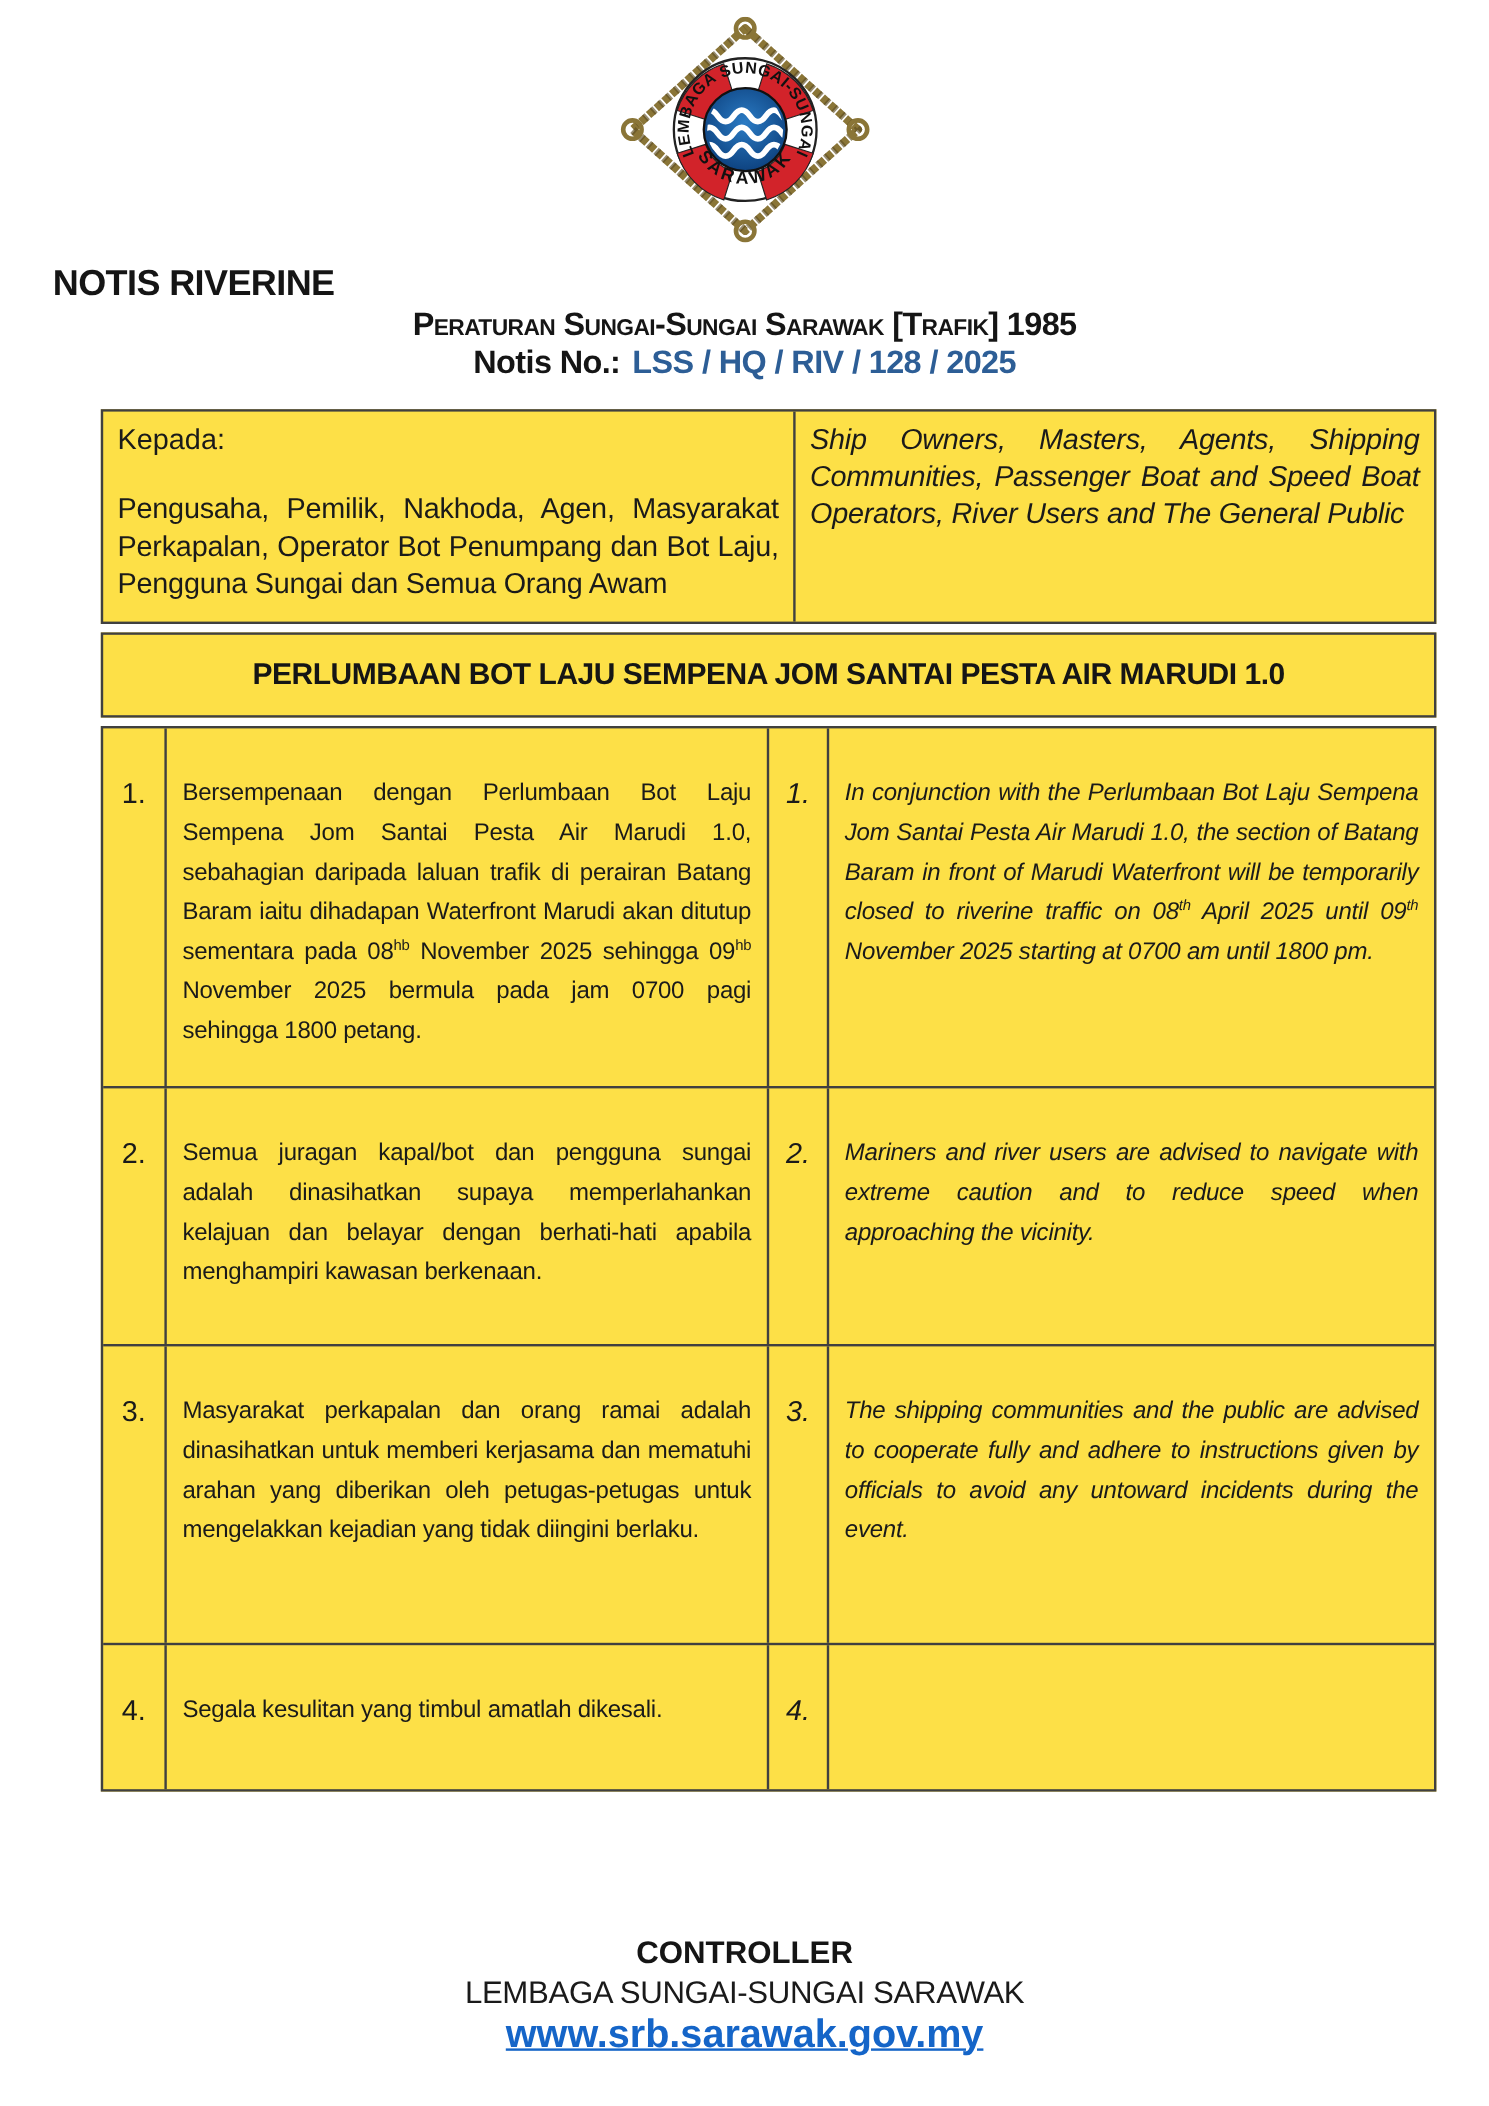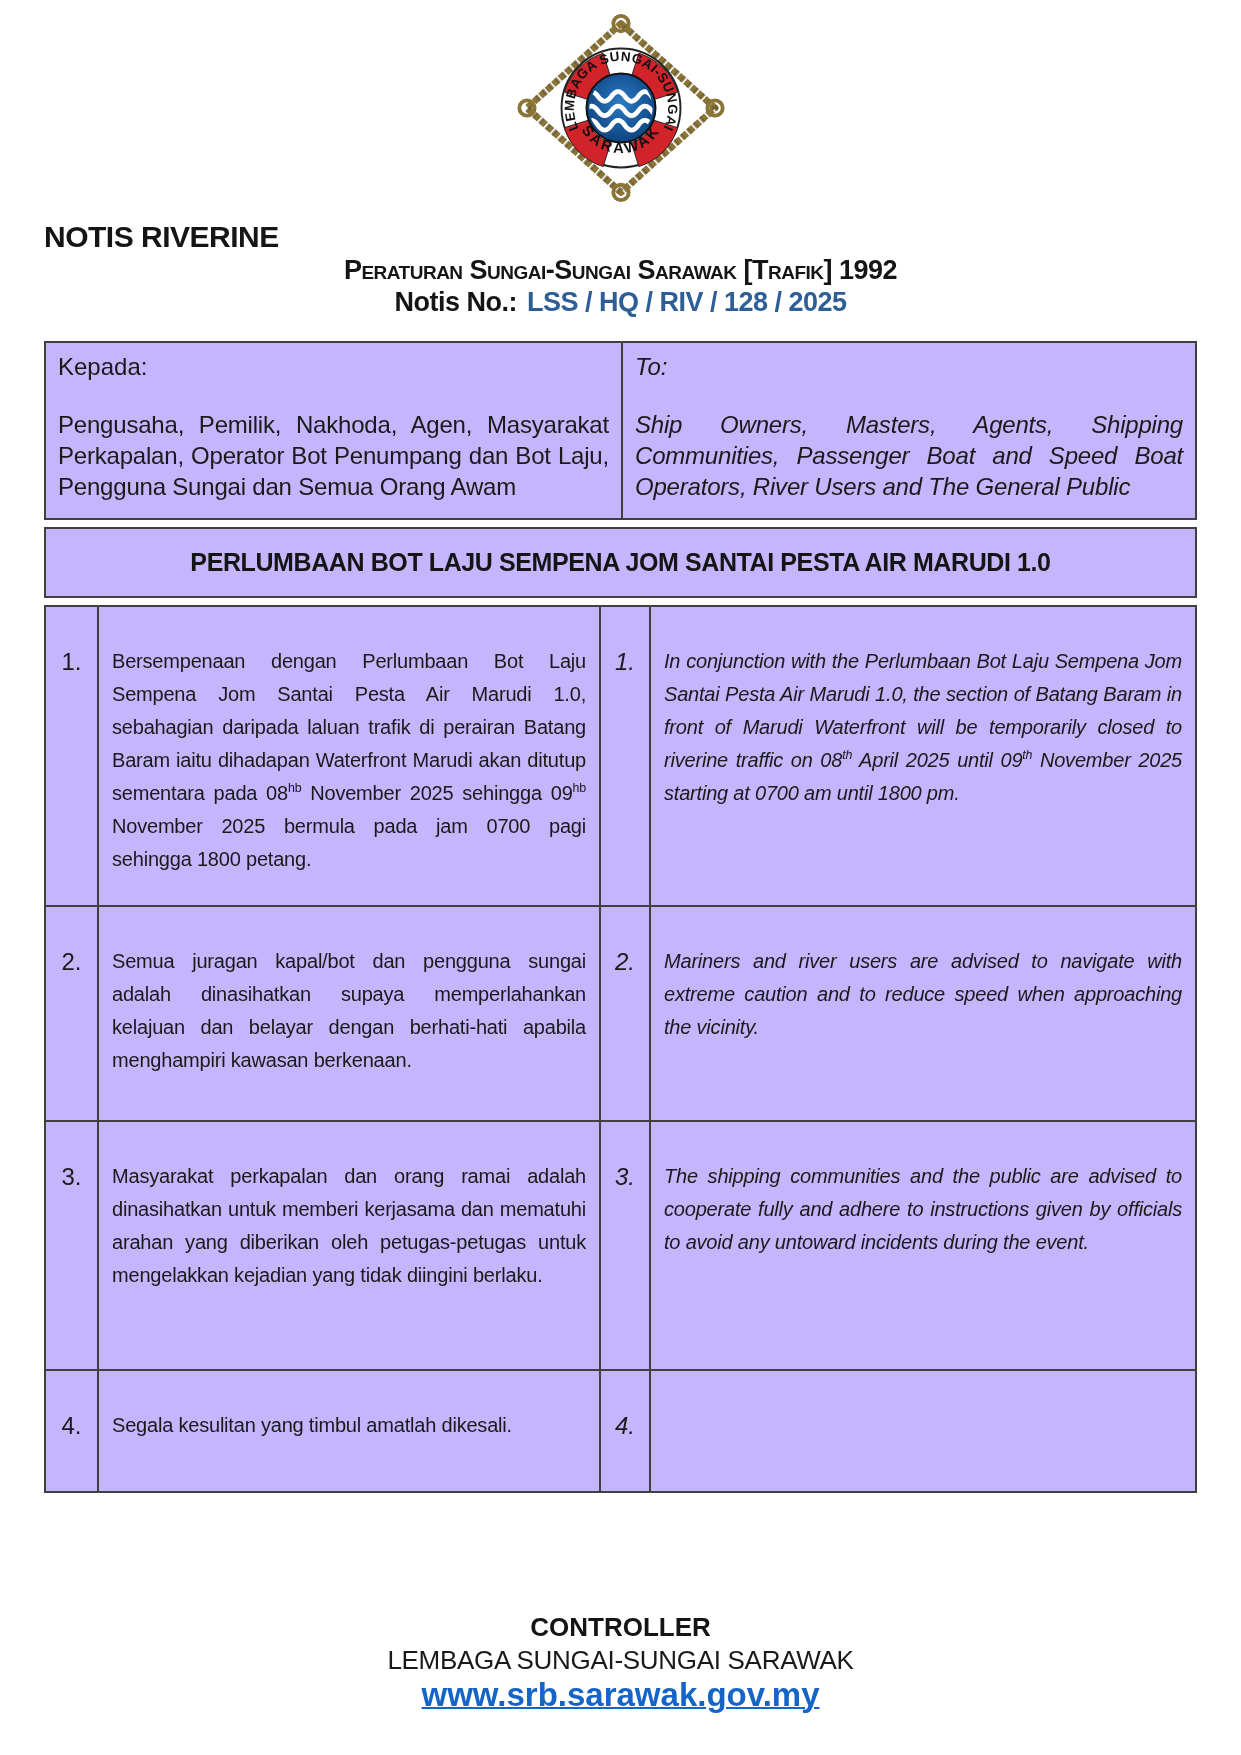--- a/index.html
+++ b/index.html
@@ -25,21 +25,21 @@
     text-align:center;font-weight:bold;font-size:27px;line-height:32px;
     font-variant:small-caps;letter-spacing:-.5px;color:#151515;
   }
   .notice-no{
     text-align:center;font-weight:bold;font-size:27px;line-height:33px;
     letter-spacing:-.5px;color:#151515;
   }
   .notice-no .no-value{color:#2d5e96;margin-left:10px;}
 
   
-  .box{border:2px solid #404040;background:#c4b5fd;}
+  .box{border:2px solid #404040;background:#fde047;margin-left:40px;}
   .addr-box{margin-top:22px;}
   .addr-grid{display:grid;grid-template-columns:575px 1fr;}
   .addr-cell{padding:8px 12px 16px 12px;font-size:24px;line-height:31px;}
   .addr-cell.en{border-left:2px solid #404040;font-style:italic;}
   .addr-label{margin-bottom:27px;}
   .addr-body{text-align:justify;letter-spacing:-.2px;}
 
   .subject-box{
     margin-top:7px;text-align:center;font-weight:bold;font-size:25px;
     padding:19px 8px;letter-spacing:-.4px;color:#151515;
@@ -116,33 +116,32 @@
       <text font-family="Liberation Sans, sans-serif" font-size="14" font-weight="bold" fill="#111" letter-spacing="0.5">
         <textPath href="#arcTop" startOffset="50%" text-anchor="middle">LEMBAGA SUNGAI-SUNGAI</textPath>
       </text>
       <text font-family="Liberation Sans, sans-serif" font-size="15.5" font-weight="bold" fill="#111" letter-spacing="3">
         <textPath href="#arcBot" startOffset="50%" text-anchor="middle">SARAWAK</textPath>
       </text>
     </svg>
   </div>
 
   <div class="doc-title">NOTIS RIVERINE</div>
-  <div class="doc-subtitle">Peraturan Sungai-Sungai Sarawak [Trafik] 1992</div>
+  <div class="doc-subtitle">Peraturan Sungai-Sungai Sarawak [Trafik] 1985</div>
   <div class="notice-no">
     <span>Notis No.:</span><span class="no-value">LSS / HQ / RIV / 128 / 2025</span>
   </div>
 
   <div class="box addr-box">
     <div class="addr-grid">
       <div class="addr-cell">
         <div class="addr-label">Kepada:</div>
         <div class="addr-body">Pengusaha, Pemilik, Nakhoda, Agen, Masyarakat Perkapalan, Operator Bot Penumpang dan Bot Laju, Pengguna Sungai dan Semua Orang Awam</div>
       </div>
       <div class="addr-cell en">
-        <div class="addr-label">To:</div>
         <div class="addr-body">Ship Owners, Masters, Agents, Shipping Communities, Passenger Boat and Speed Boat Operators, River Users and The General Public</div>
       </div>
     </div>
   </div>
 
   <div class="box subject-box">PERLUMBAAN BOT LAJU SEMPENA JOM SANTAI PESTA AIR MARUDI 1.0</div>
 
   <div class="box items-box">
 
     <div class="item-row">

